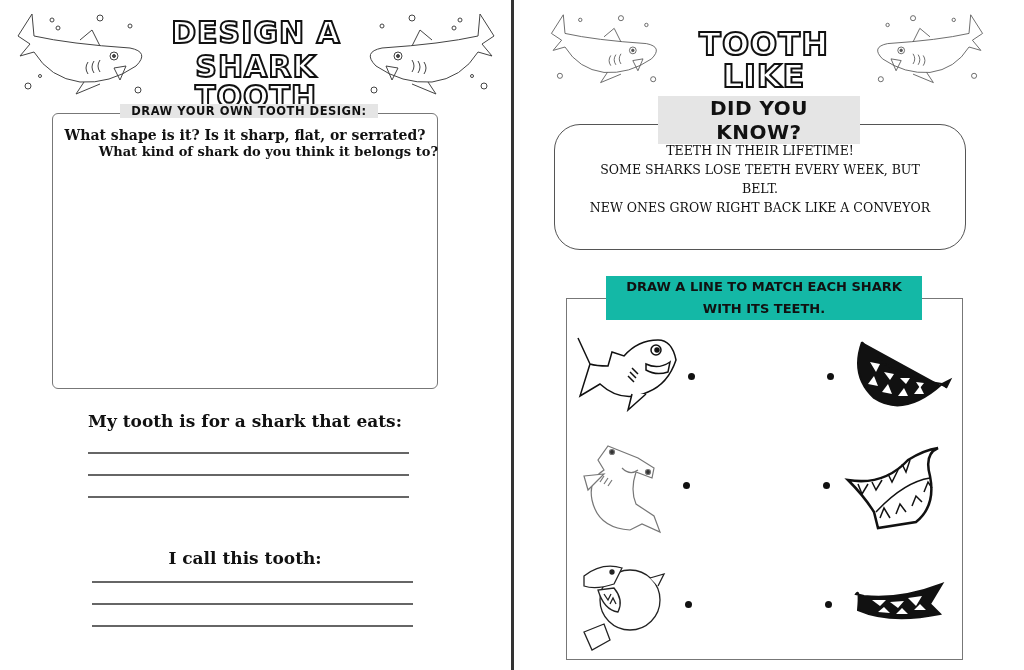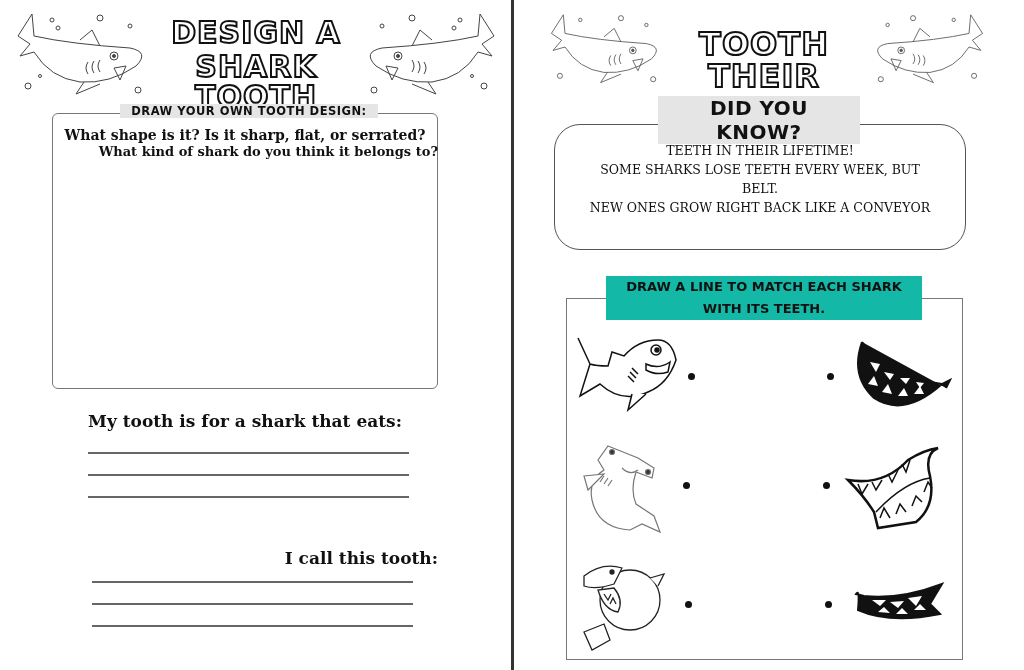--- a/index.html
+++ b/index.html
@@ -75,21 +75,21 @@
   <div class="box rounded" style="left:52px;top:113px;width:384px;height:274px;"></div>
   <div class="heading-bold" style="left:120px;top:104px;width:246px;font-size:11.5px;">DRAW YOUR OWN TOOTH DESIGN:</div>
   <div class="serif-bold" style="position:absolute;left:52px;top:127px;width:386px;text-align:center;font-size:14px;">What shape is it? Is it sharp, flat, or serrated?</div>
   <div class="serif-bold" style="position:absolute;left:52px;top:144px;width:386px;text-align:right;font-size:13px;">What kind of shark do you think it belongs to?</div>
 
   <div class="serif-bold" style="position:absolute;left:52px;top:411px;width:386px;text-align:center;font-size:17px;">My tooth is for a shark that eats:</div>
   <div class="write-line" style="left:88px;top:452px;width:321px;"></div>
   <div class="write-line" style="left:88px;top:474px;width:321px;"></div>
   <div class="write-line" style="left:88px;top:496px;width:321px;"></div>
 
-  <div class="serif-bold" style="position:absolute;left:52px;top:548px;width:386px;text-align:right;font-size:17px;">I call this tooth:</div>
+  <div class="serif-bold" style="position:absolute;left:52px;top:548px;width:386px;text-align:center;font-size:17px;">I call this tooth:</div>
   <div class="write-line" style="left:92px;top:581px;width:321px;"></div>
   <div class="write-line" style="left:92px;top:603px;width:321px;"></div>
   <div class="write-line" style="left:92px;top:625px;width:321px;"></div>
 </div>
 
 <div class="page page-right">
   <svg class="shark-deco" style="left:30px;top:8px" width="120" height="78" viewBox="0 0 140 92">
     <g fill="none" stroke="#555" stroke-width="1">
       <path d="M8 30 L22 8 L24 30 Q60 38 120 42 Q140 46 126 60 Q100 78 70 76 Q40 72 24 46 L10 50 L20 38 Z"></path>
       <path d="M70 34 L82 24 L90 40"></path>
@@ -115,21 +115,21 @@
       <path d="M78 56 q-4 6 0 12 M84 55 q-4 6 0 12 M90 54 q-4 6 0 12"></path>
       <path d="M104 62 l6 12 l6 -14 z"></path>
       <circle cx="42" cy="14" r="2"></circle>
         <circle cx="90" cy="12" r="3"></circle>
         <circle cx="120" cy="20" r="2"></circle>
         <circle cx="128" cy="84" r="3"></circle>
         <circle cx="18" cy="80" r="3"></circle>
     </g>
   </svg>
 
-  <div class="title-outline" style="left:140px;top:28px;width:220px;font-size:32px;">TOOTH THEIR</div>
+  <div class="title-outline" style="left:140px;top:28px;width:220px;font-size:32px;">TOOTH LIKE</div>
 
   <div class="box pill" style="left:40px;top:124px;width:410px;height:124px;"></div>
   <div class="heading-bold" style="left:144px;top:96px;width:190px;font-size:20px;">DID YOU KNOW?</div>
   <div style="position:absolute;left:40px;top:141px;width:412px;text-align:center;font-family:'DejaVu Serif',serif;font-size:12.5px;line-height:19px;">
     <div>TEETH IN THEIR LIFETIME!</div>
     <div>SOME SHARKS LOSE TEETH EVERY WEEK, BUT</div>
     <div>BELT.</div>
     <div>NEW ONES GROW RIGHT BACK LIKE A CONVEYOR</div>
   </div>
 

